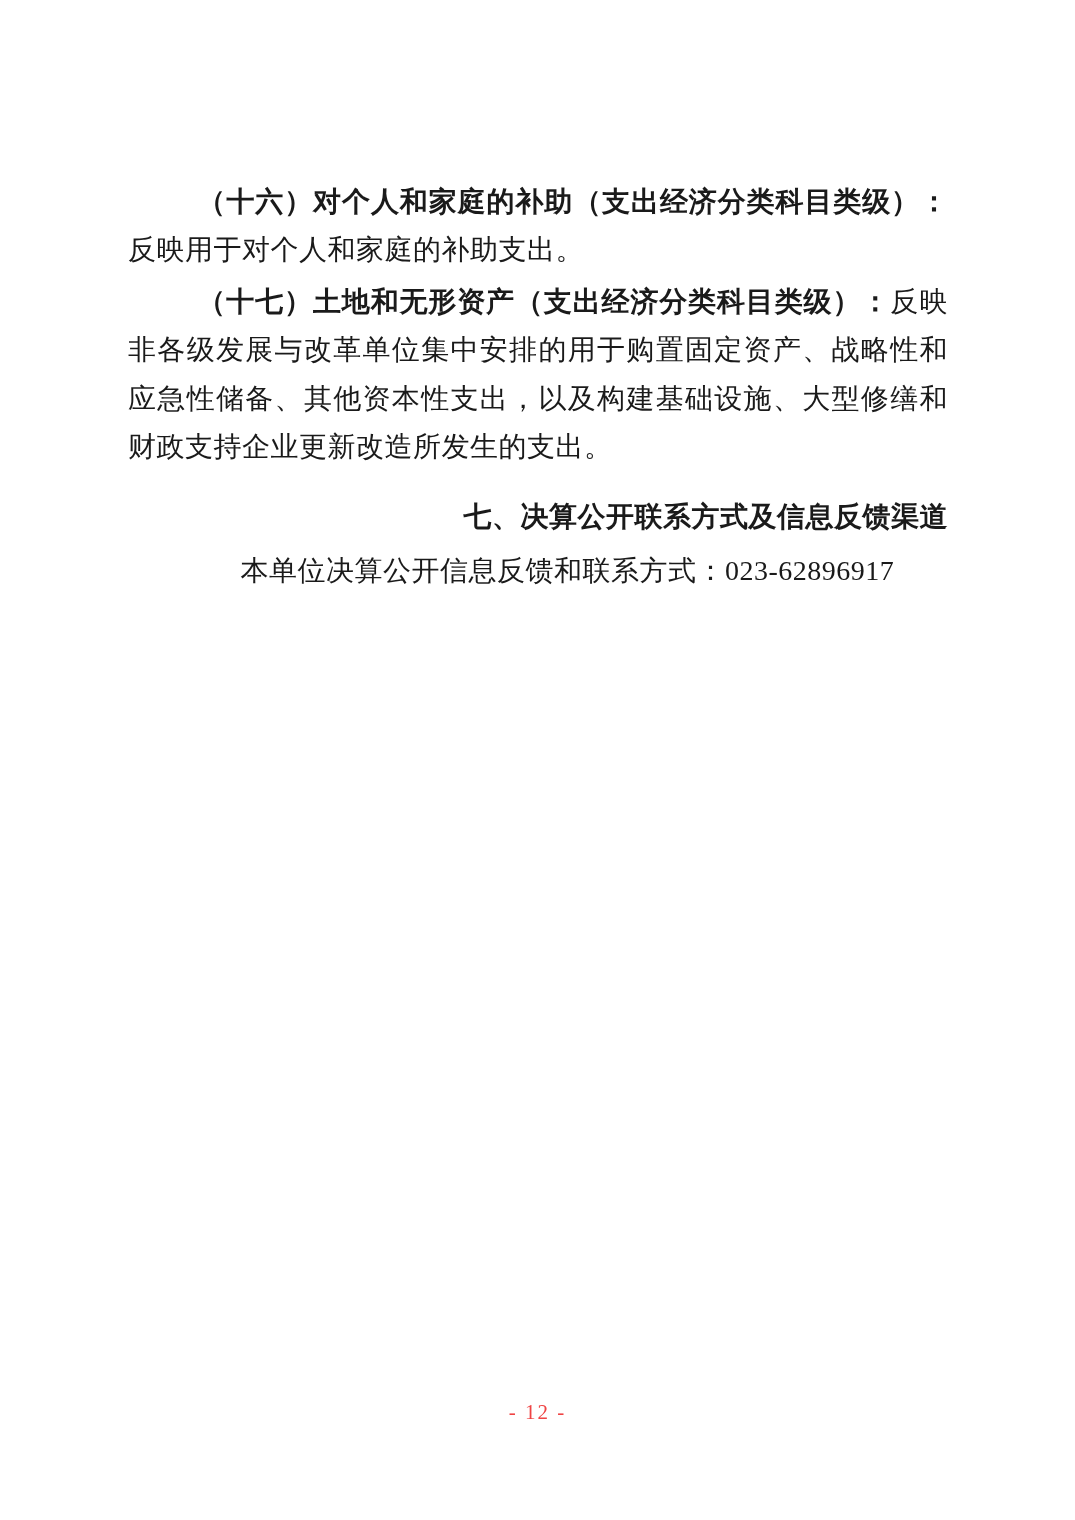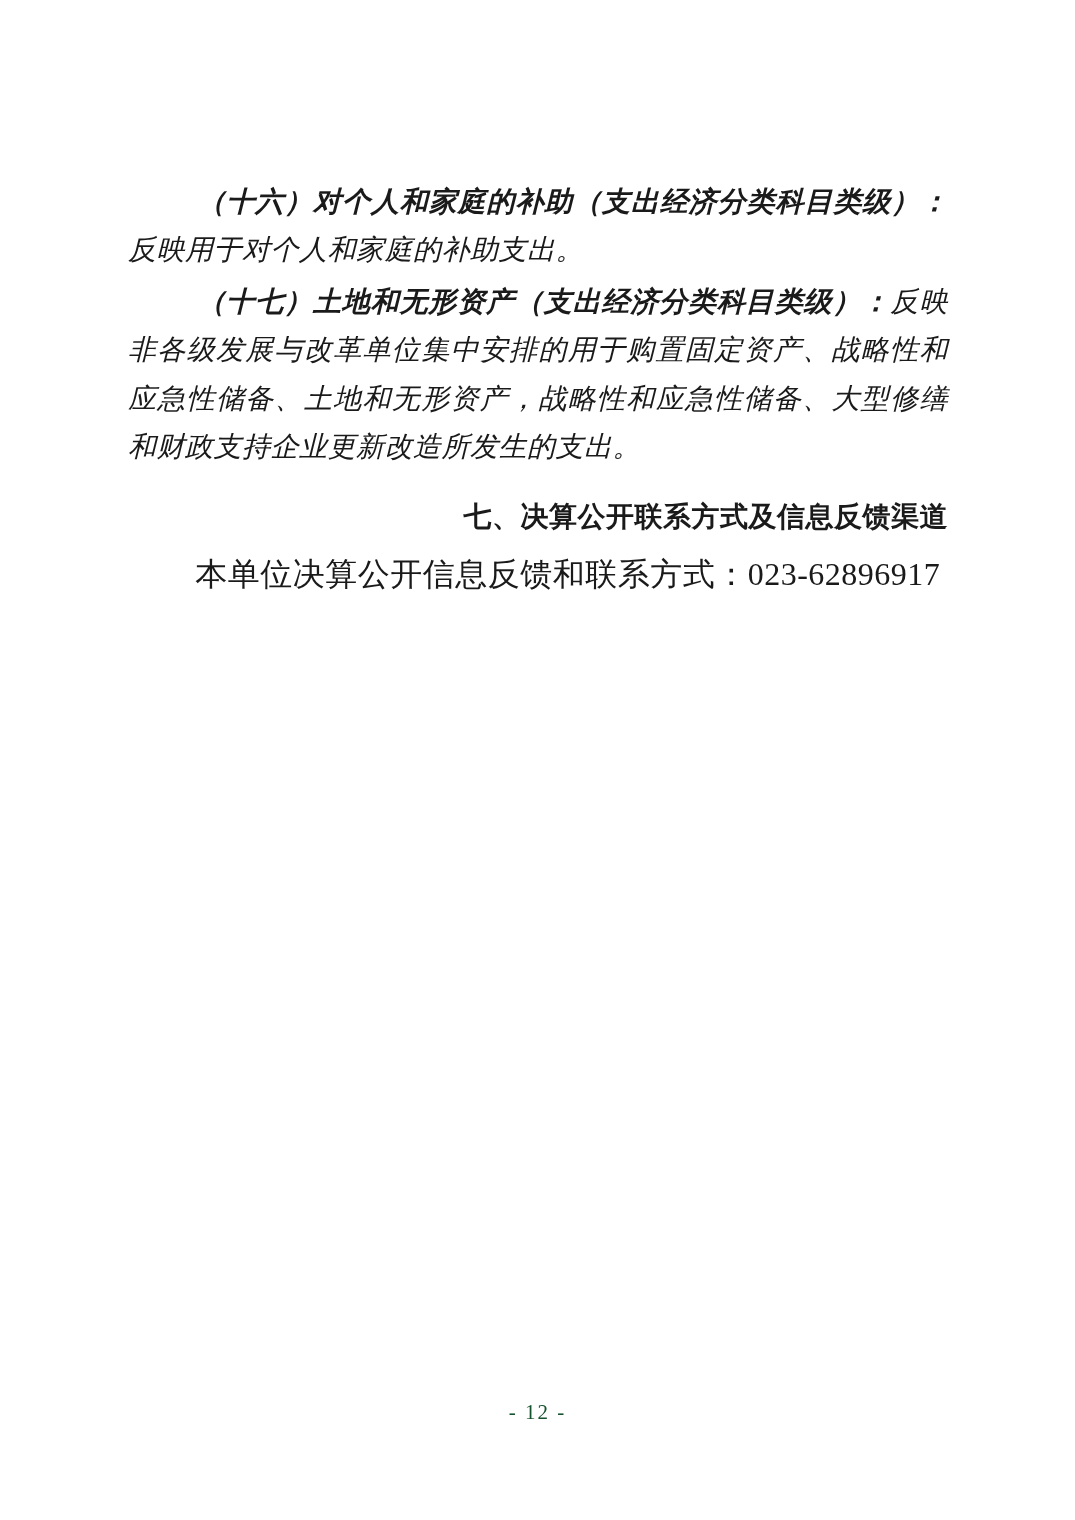--- a/index.html
+++ b/index.html
@@ -23,21 +23,20 @@
     top: 178px;
     width: 820px;
   }
   .para {
     margin: 0 0 4px 0;
     font-size: 28px;
     line-height: 1.72;
     text-align: justify;
     text-justify: inter-ideograph;
     letter-spacing: 0.5px;
-    font-style: italic;
   }
   .para .indent {
     display: inline-block;
     width: 2.45em;
   }
   .bold-head {
     font-family: "DejaVu Sans", "Liberation Sans", sans-serif;
     font-weight: bold;
     letter-spacing: 0px;
   }
@@ -49,48 +48,49 @@
     line-height: 1.7;
     letter-spacing: 0.5px;
     text-align: right;
   }
   .section-title .indent {
     display: inline-block;
     width: 2.2em;
   }
   .plain-para {
     margin: 6px 0 0 0;
-    font-size: 32px;
+    font-size: 28px;
     line-height: 1.72;
     letter-spacing: 0.5px;
+    text-align: center;
   }
   .plain-para .indent {
     display: inline-block;
     width: 2.1em;
   }
   .footer {
     position: absolute;
     left: 0;
     right: 0;
     top: 1400px;
     text-align: center;
     font-size: 21px;
     letter-spacing: 2px;
-    color: #14532d;
+    color: #ef4444;
   }
 </style>
 </head>
 <body>
 
 <div class="page">
   <div class="content">
 
     <p class="para"><span class="indent"></span><span class="bold-head">（十六）对个人和家庭的补助（支出经济分类科目类级）：</span><span>反映用于对个人和家庭的补助支出。</span></p>
 
-    <p class="para"><span class="indent"></span><span class="bold-head">（十七）土地和无形资产（支出经济分类科目类级）：</span><span>反映非各级发展与改革单位集中安排的用于购置固定资产、战略性和应急性储备、土地和无形资产，战略性和应急性储备、大型修缮和财政支持企业更新改造所发生的支出。</span></p>
+    <p class="para"><span class="indent"></span><span class="bold-head">（十七）土地和无形资产（支出经济分类科目类级）：</span><span>反映非各级发展与改革单位集中安排的用于购置固定资产、战略性和应急性储备、其他资本性支出，以及构建基础设施、大型修缮和财政支持企业更新改造所发生的支出。</span></p>
 
     <h2 class="section-title"><span class="indent"></span><span>七、决算公开联系方式及信息反馈渠道</span></h2>
 
     <p class="plain-para"><span class="indent"></span><span>本单位决算公开信息反馈和联系方式：023-62896917</span></p>
 
   </div>
 
   <div class="footer">- 12 -</div>
 </div>
 

